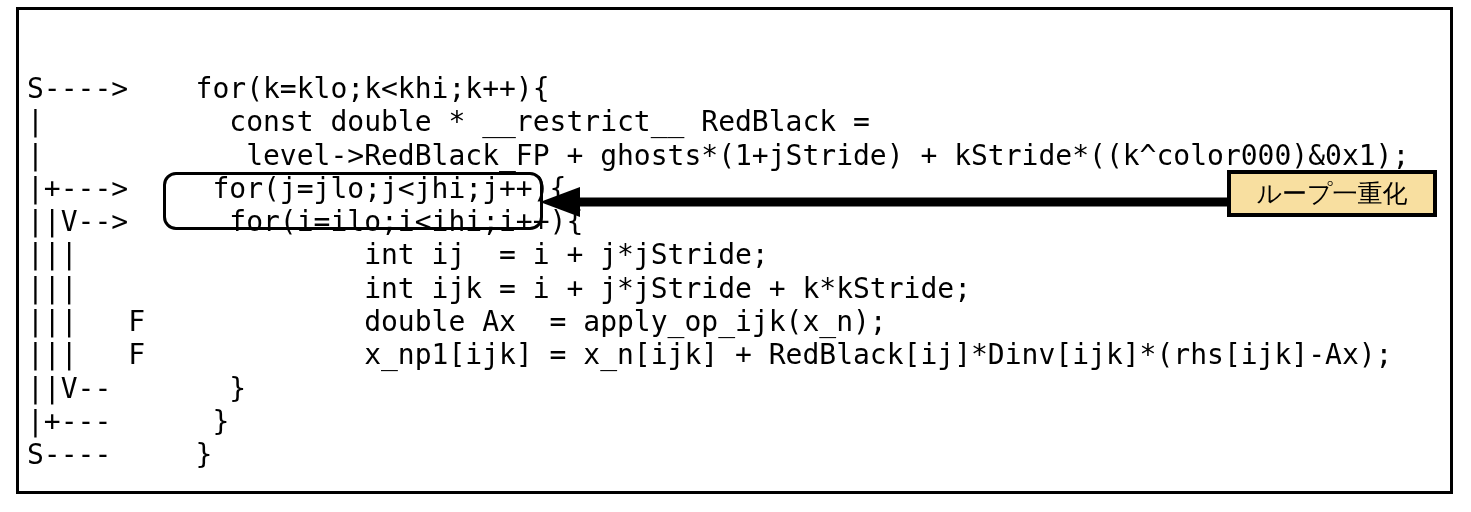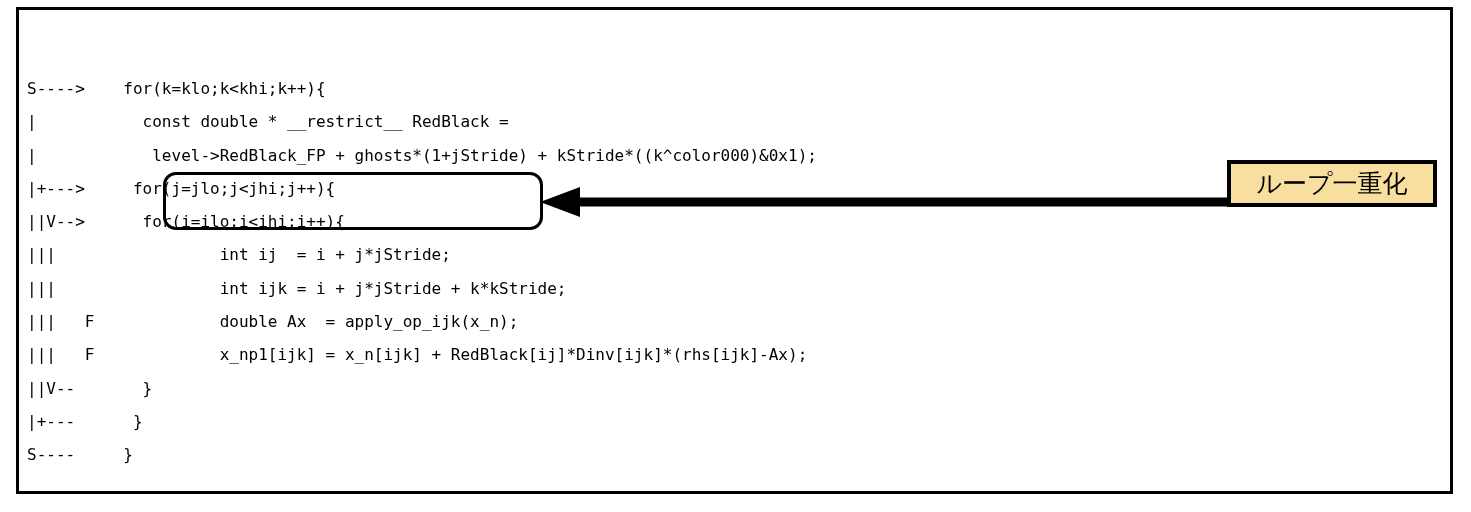--- a/index.html
+++ b/index.html
@@ -46,21 +46,21 @@
     white-space: pre;
     letter-spacing: 0px;
   }
 
   
   #code {
     position: absolute;
     left: 27px;
     top: 72px;
     font-family: "DejaVu Sans Mono", "Liberation Mono", monospace;
-    font-size: 16px;
+    font-size: 28px;
     line-height: 33.3px;
     color: #000000;
     white-space: pre;
     letter-spacing: 0px;
     z-index: 3;
   }
   #code .code-line {
     height: 33.3px;
     white-space: pre;
   }
@@ -87,21 +87,21 @@
     width: 700px;
     height: 32px;
     z-index: 2;
   }
   .arrow-wrap svg { display: block; }
 
   
   .callout {
     position: absolute;
     left: 1227px;
-    top: 160px;
+    top: 170px;
     width: 210px;
     height: 47px;
     background: #F8DFA0;
     border: 4px solid #000000;
     box-sizing: border-box;
     display: flex;
     align-items: center;
     justify-content: center;
     z-index: 5;
   }

